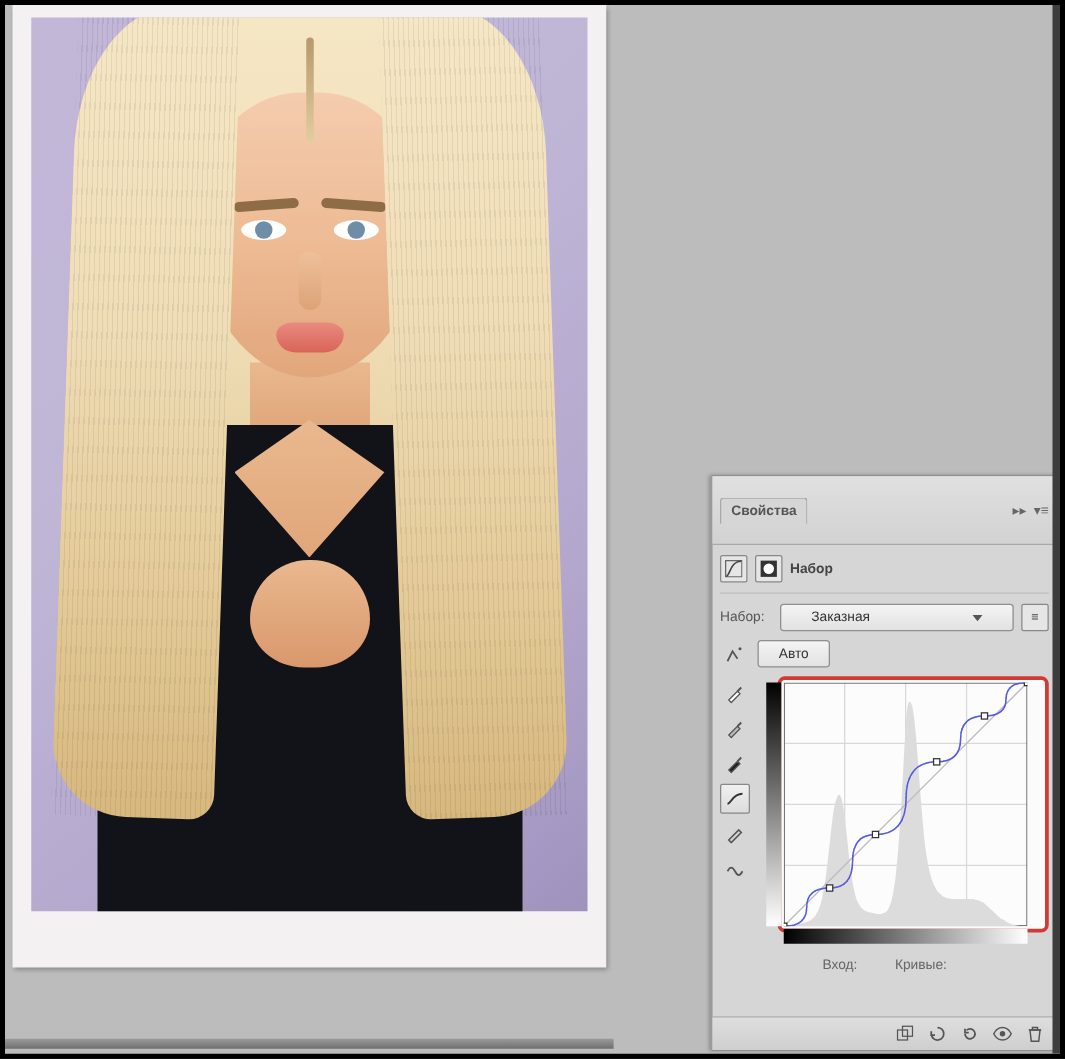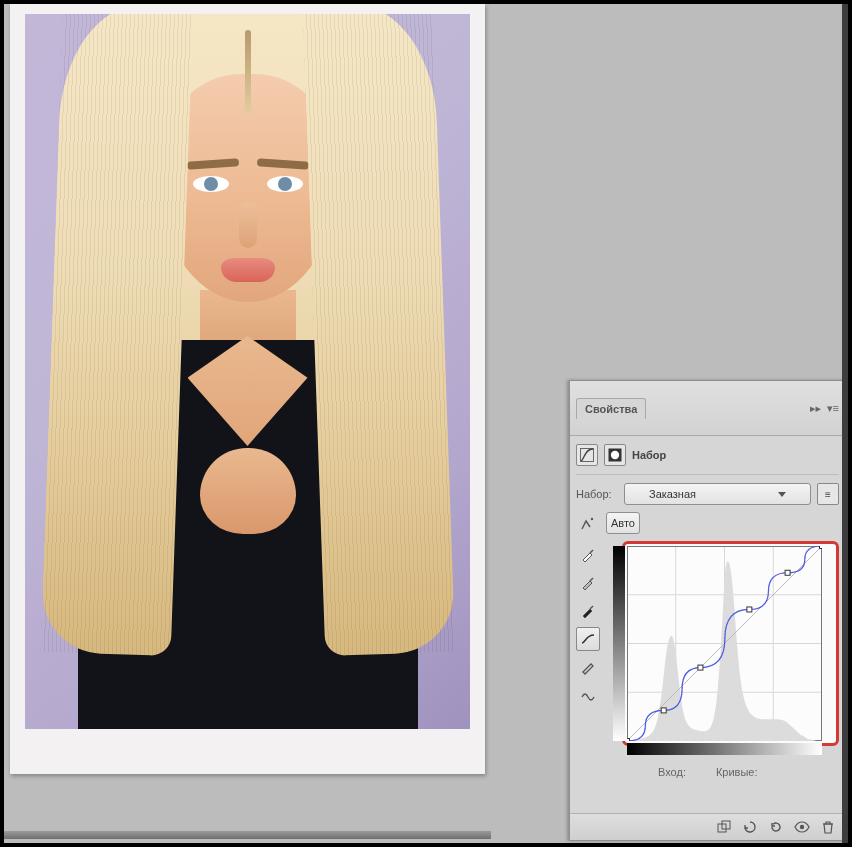--- a/index.html
+++ b/index.html
@@ -37,21 +37,21 @@
   .panel-tab-icons{margin-left:auto;display:flex;gap:6px;color:#666}
   .panel-body{padding:6px 6px 0 6px}
   .adj-header{display:flex;align-items:center;gap:6px;padding:2px 0 8px 0;border-bottom:1px solid #bdbdbd;margin-bottom:8px}
   .ic{width:20px;height:20px;border:1px solid #888;background:#e6e6e6;display:flex;align-items:center;justify-content:center;border-radius:2px}
   .ic svg{display:block}
   .adj-title{font-weight:bold;color:#444}
   .row{display:flex;align-items:center;gap:6px;margin-bottom:6px}
   .row-label{color:#555;min-width:42px}
   .select{flex:1;height:20px;border:1px solid #8f8f8f;border-radius:3px;background:linear-gradient(#f4f4f4,#e2e2e2);display:flex;align-items:center;justify-content:space-between;padding:0 24px;color:#333}
   .select .arr{width:0;height:0;border-left:4px solid transparent;border-right:4px solid transparent;border-top:5px solid #555}
-  .btn{height:20px;padding:0 4px;border:1px solid #8f8f8f;border-radius:3px;background:linear-gradient(#f4f4f4,#e2e2e2);display:flex;align-items:center;color:#333}
+  .btn{height:20px;padding:0 16px;border:1px solid #8f8f8f;border-radius:3px;background:linear-gradient(#f4f4f4,#e2e2e2);display:flex;align-items:center;color:#333}
   .tools-and-graph{display:flex;gap:22px}
   .tool-col{width:24px;display:flex;flex-direction:column;gap:4px;padding-top:2px}
   .tool{width:22px;height:22px;border:1px solid transparent;border-radius:2px;display:flex;align-items:center;justify-content:center;color:#555}
   .tool.sel{border-color:#888;background:linear-gradient(#f0f0f0,#dcdcdc)}
   .graph-wrap{flex:1}
   .graph-frame{border:3px solid #d23a36;border-radius:6px;padding:2px;background:#fbfbfb}
   .graph{position:relative;width:195px;height:195px;background:#fcfcfc}
   .graph .vgrad{position:absolute;left:-14px;top:0;width:12px;height:100%;background:linear-gradient(#000,#fff)}
   .graph .hgrad{position:absolute;left:0;bottom:-14px;width:100%;height:12px;background:linear-gradient(90deg,#000,#fff)}
   .io-row{display:flex;gap:30px;padding:20px 0 0 36px;color:#666}

